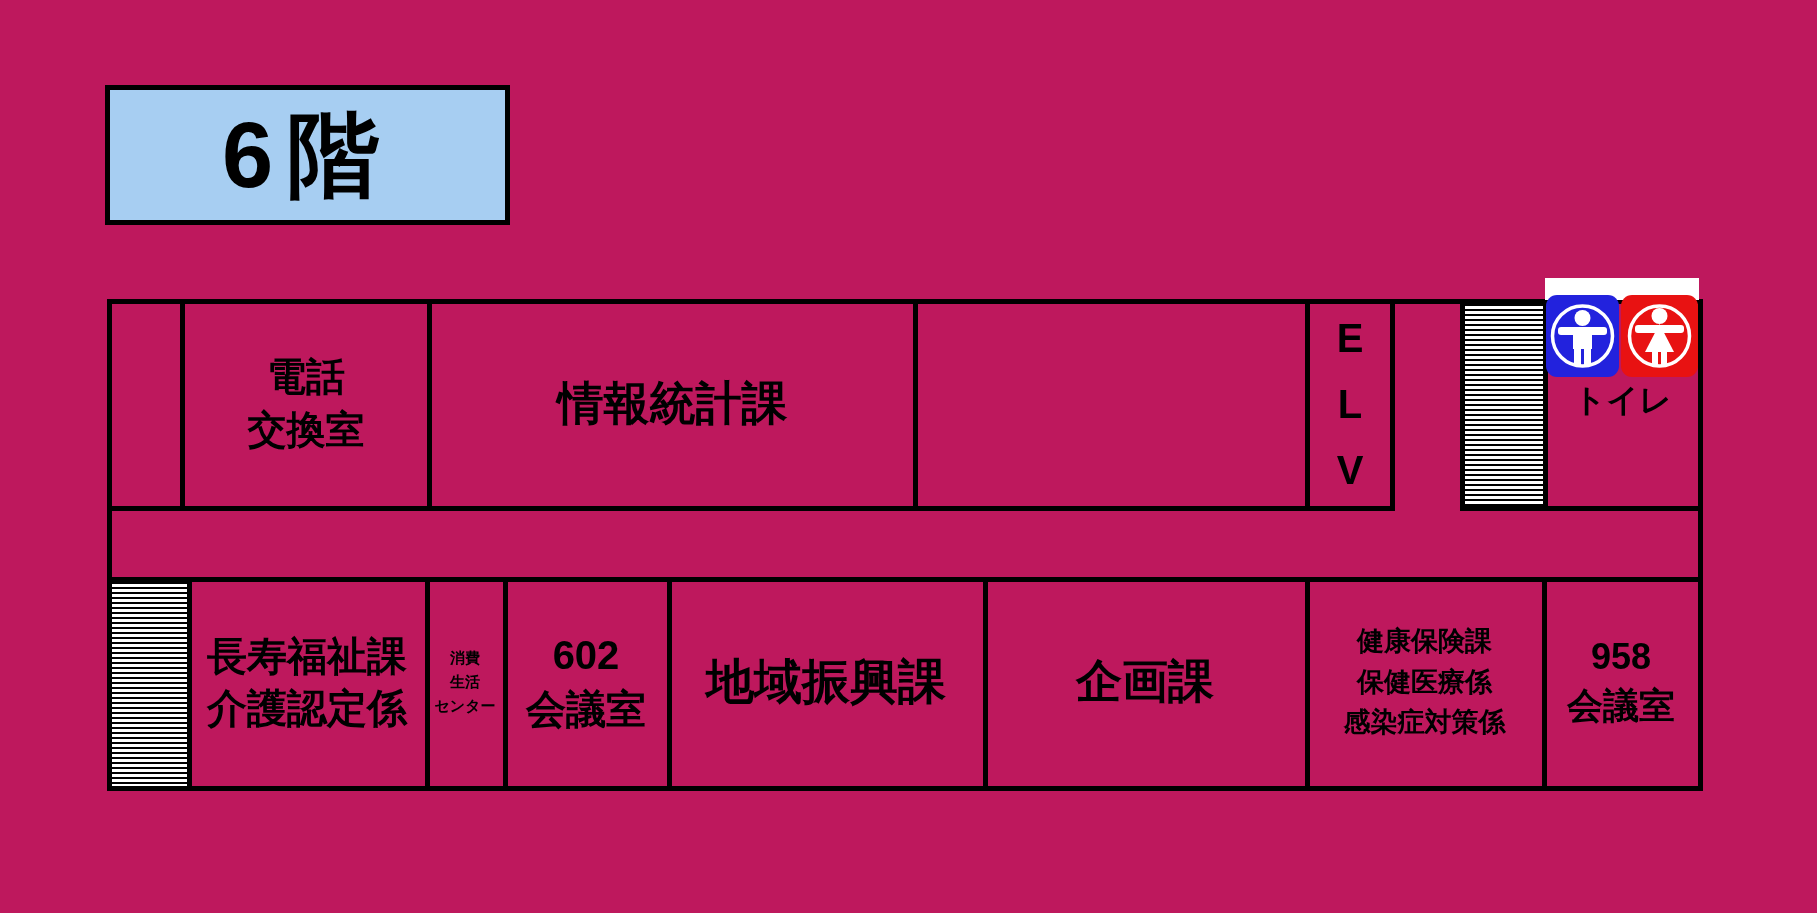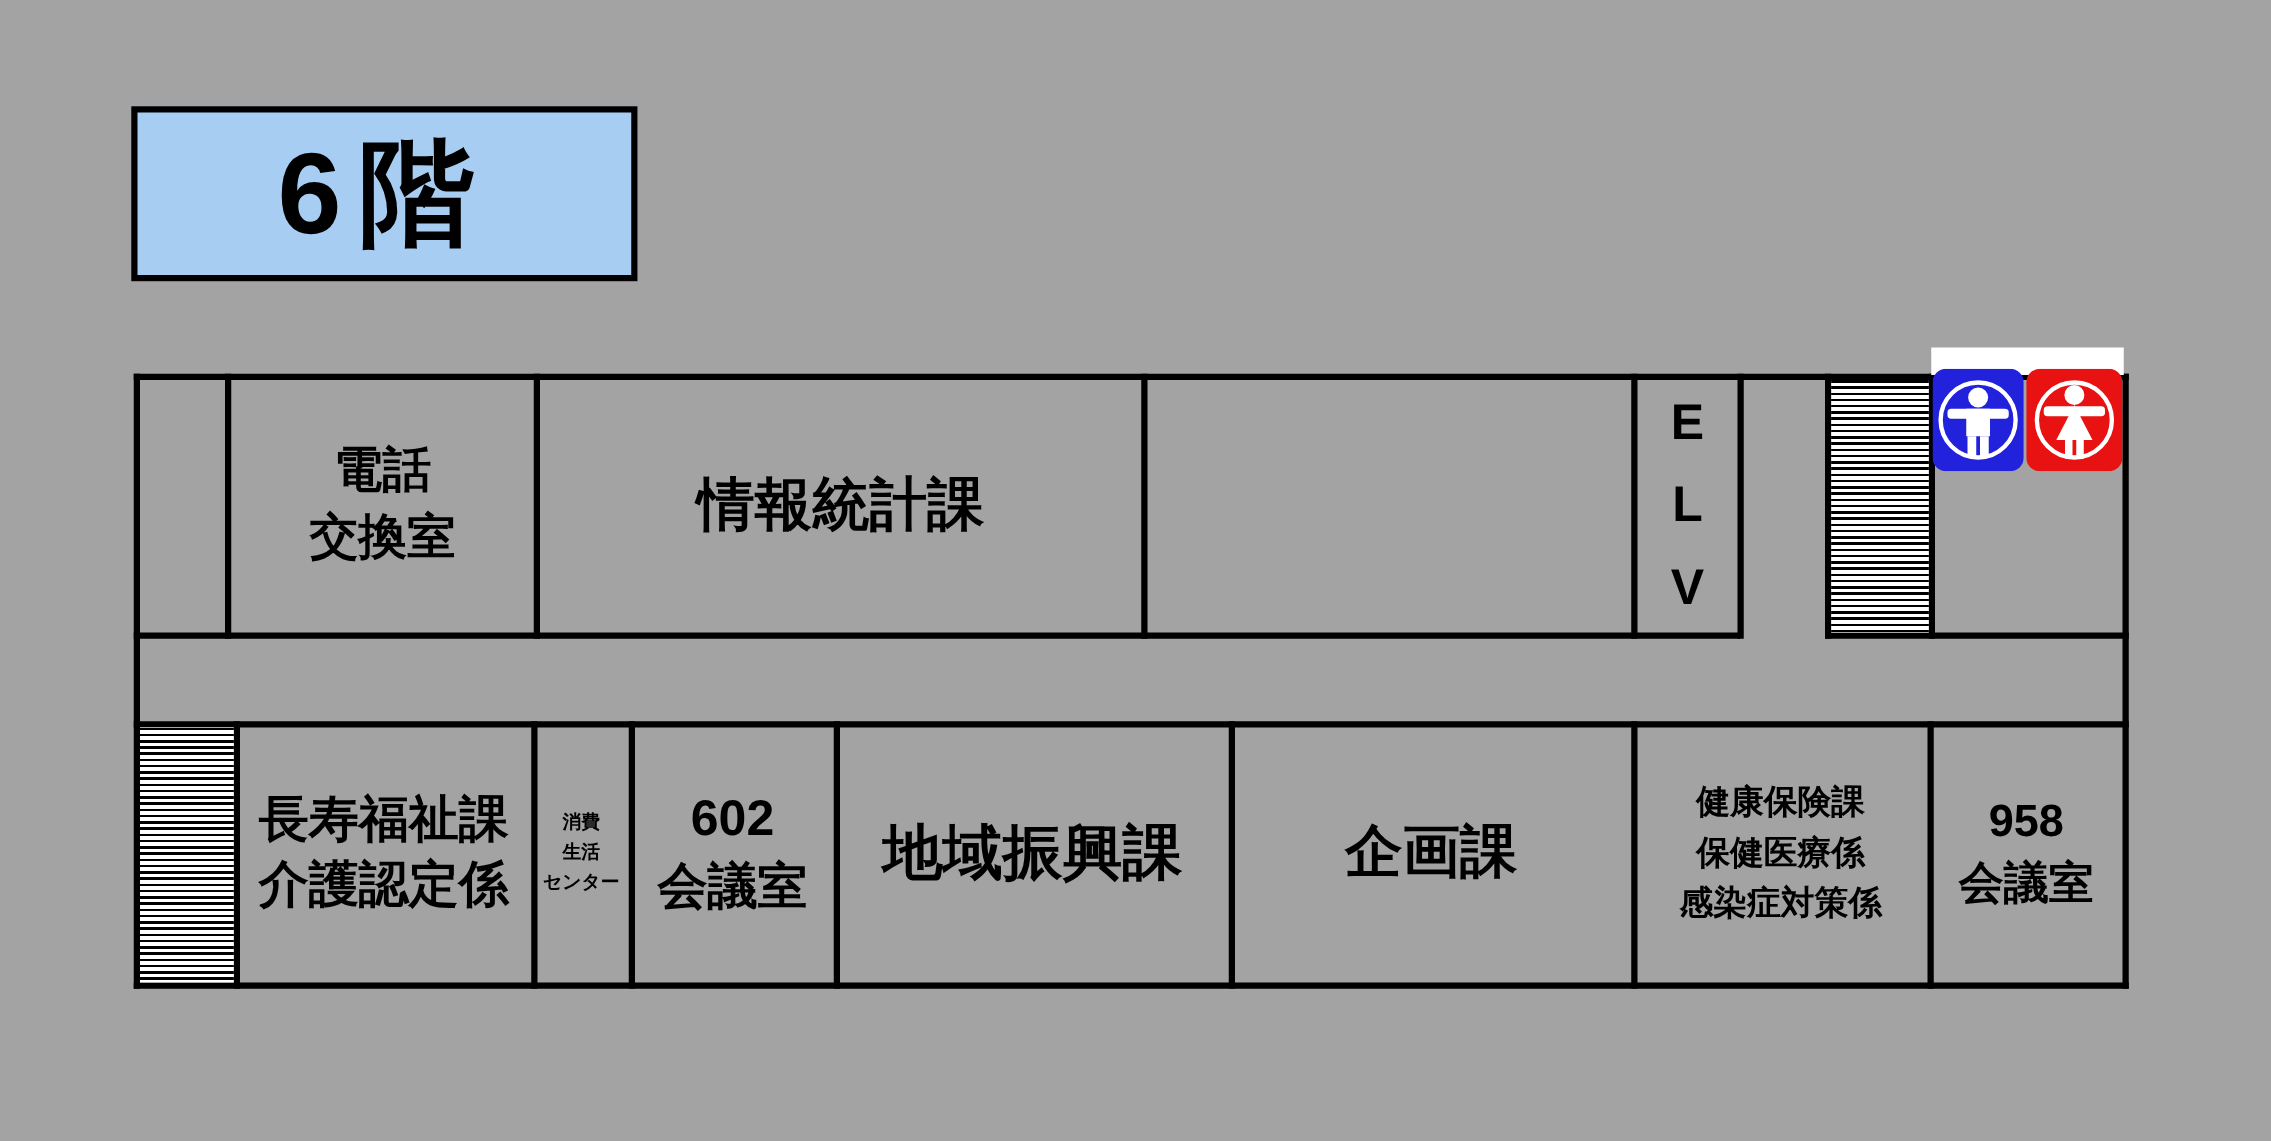--- a/index.html
+++ b/index.html
@@ -1,19 +1,19 @@
 <!DOCTYPE html>
 <html><head>
 <meta charset="utf-8">
 <style>
   html,body{margin:0;padding:0;background:#ffffff;}
   #stage{
     position:relative;
     width:1817px;height:913px;
-    background:#a3a3a3;
+    background:#be185d;
     font-family:"Liberation Sans", sans-serif;
     color:#000;
     overflow:hidden;
   }
   .wall{position:absolute;background:#000;}
   .room{
     position:absolute;
     display:flex;align-items:center;justify-content:center;
     text-align:center;
     white-space:pre-line;
@@ -109,20 +109,21 @@
       <rect x="0" y="0" width="77" height="82" rx="11" fill="#e81212"></rect>
       <circle cx="38.5" cy="41" r="30" fill="none" stroke="#ffffff" stroke-width="3.5"></circle>
       <circle cx="38.5" cy="21" r="8" fill="#ffffff"></circle>
       <rect x="14" y="30" width="49" height="8" rx="3" fill="#ffffff"></rect>
       <polygon points="38.5,29 53,57 24,57" fill="#ffffff"></polygon>
       <rect x="31" y="57" width="6" height="15" fill="#ffffff"></rect>
       <rect x="40" y="57" width="6" height="15" fill="#ffffff"></rect>
     </svg>
   </div>
 
+  <div class="room lbl-toilet" style="left:1545px;top:378px;width:155px;height:46px">トイレ</div>
 
   <div class="room lbl-longevity" style="left:190px;top:580px;width:234px;height:204px">長寿福祉課
 介護認定係</div>
 
   <div class="room lbl-consumer" style="left:428px;top:580px;width:74px;height:204px">消費
 生活
 センター</div>
 
   <div class="room lbl-602" style="left:506px;top:580px;width:160px;height:204px">602
 会議室</div>

